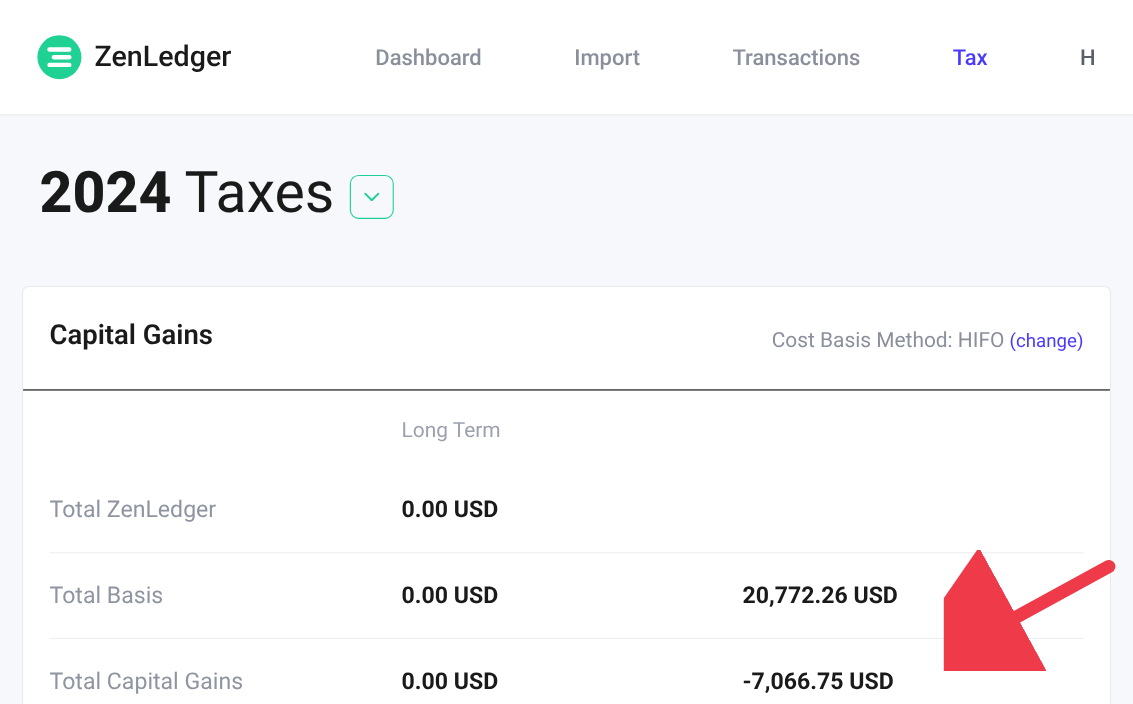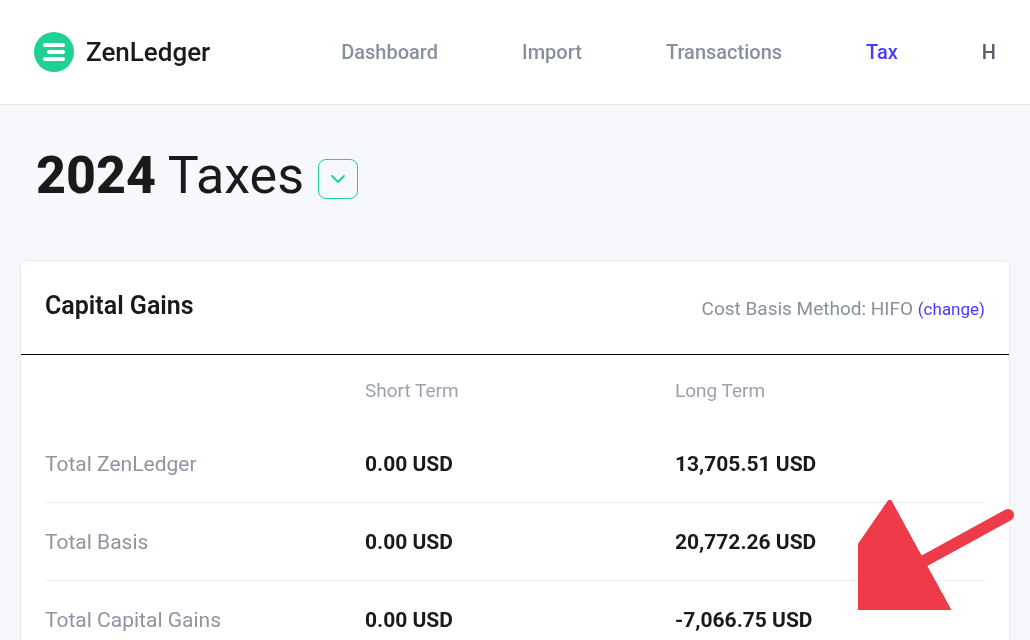--- a/index.html
+++ b/index.html
@@ -204,27 +204,25 @@
       <div class="card-title">Capital Gains</div>
       <div class="cost-basis">
         <span>Cost Basis Method: </span><span>HIFO</span>
         <span class="change-link">(change)</span>
       </div>
     </div>
 
     <div class="table">
       <div class="tr head">
         <div></div>
-        <div class="th">Short Term</div>
         <div class="th">Long Term</div>
       </div>
       <div class="tr">
         <div class="row-label">Total ZenLedger</div>
         <div class="td">0.00 USD</div>
-        <div class="td">13,705.51 USD</div>
       </div>
       <div class="tr">
         <div class="row-label">Total Basis</div>
         <div class="td">0.00 USD</div>
         <div class="td">20,772.26 USD</div>
       </div>
       <div class="tr">
         <div class="row-label">Total Capital Gains</div>
         <div class="td">0.00 USD</div>
         <div class="td">-7,066.75 USD</div>

